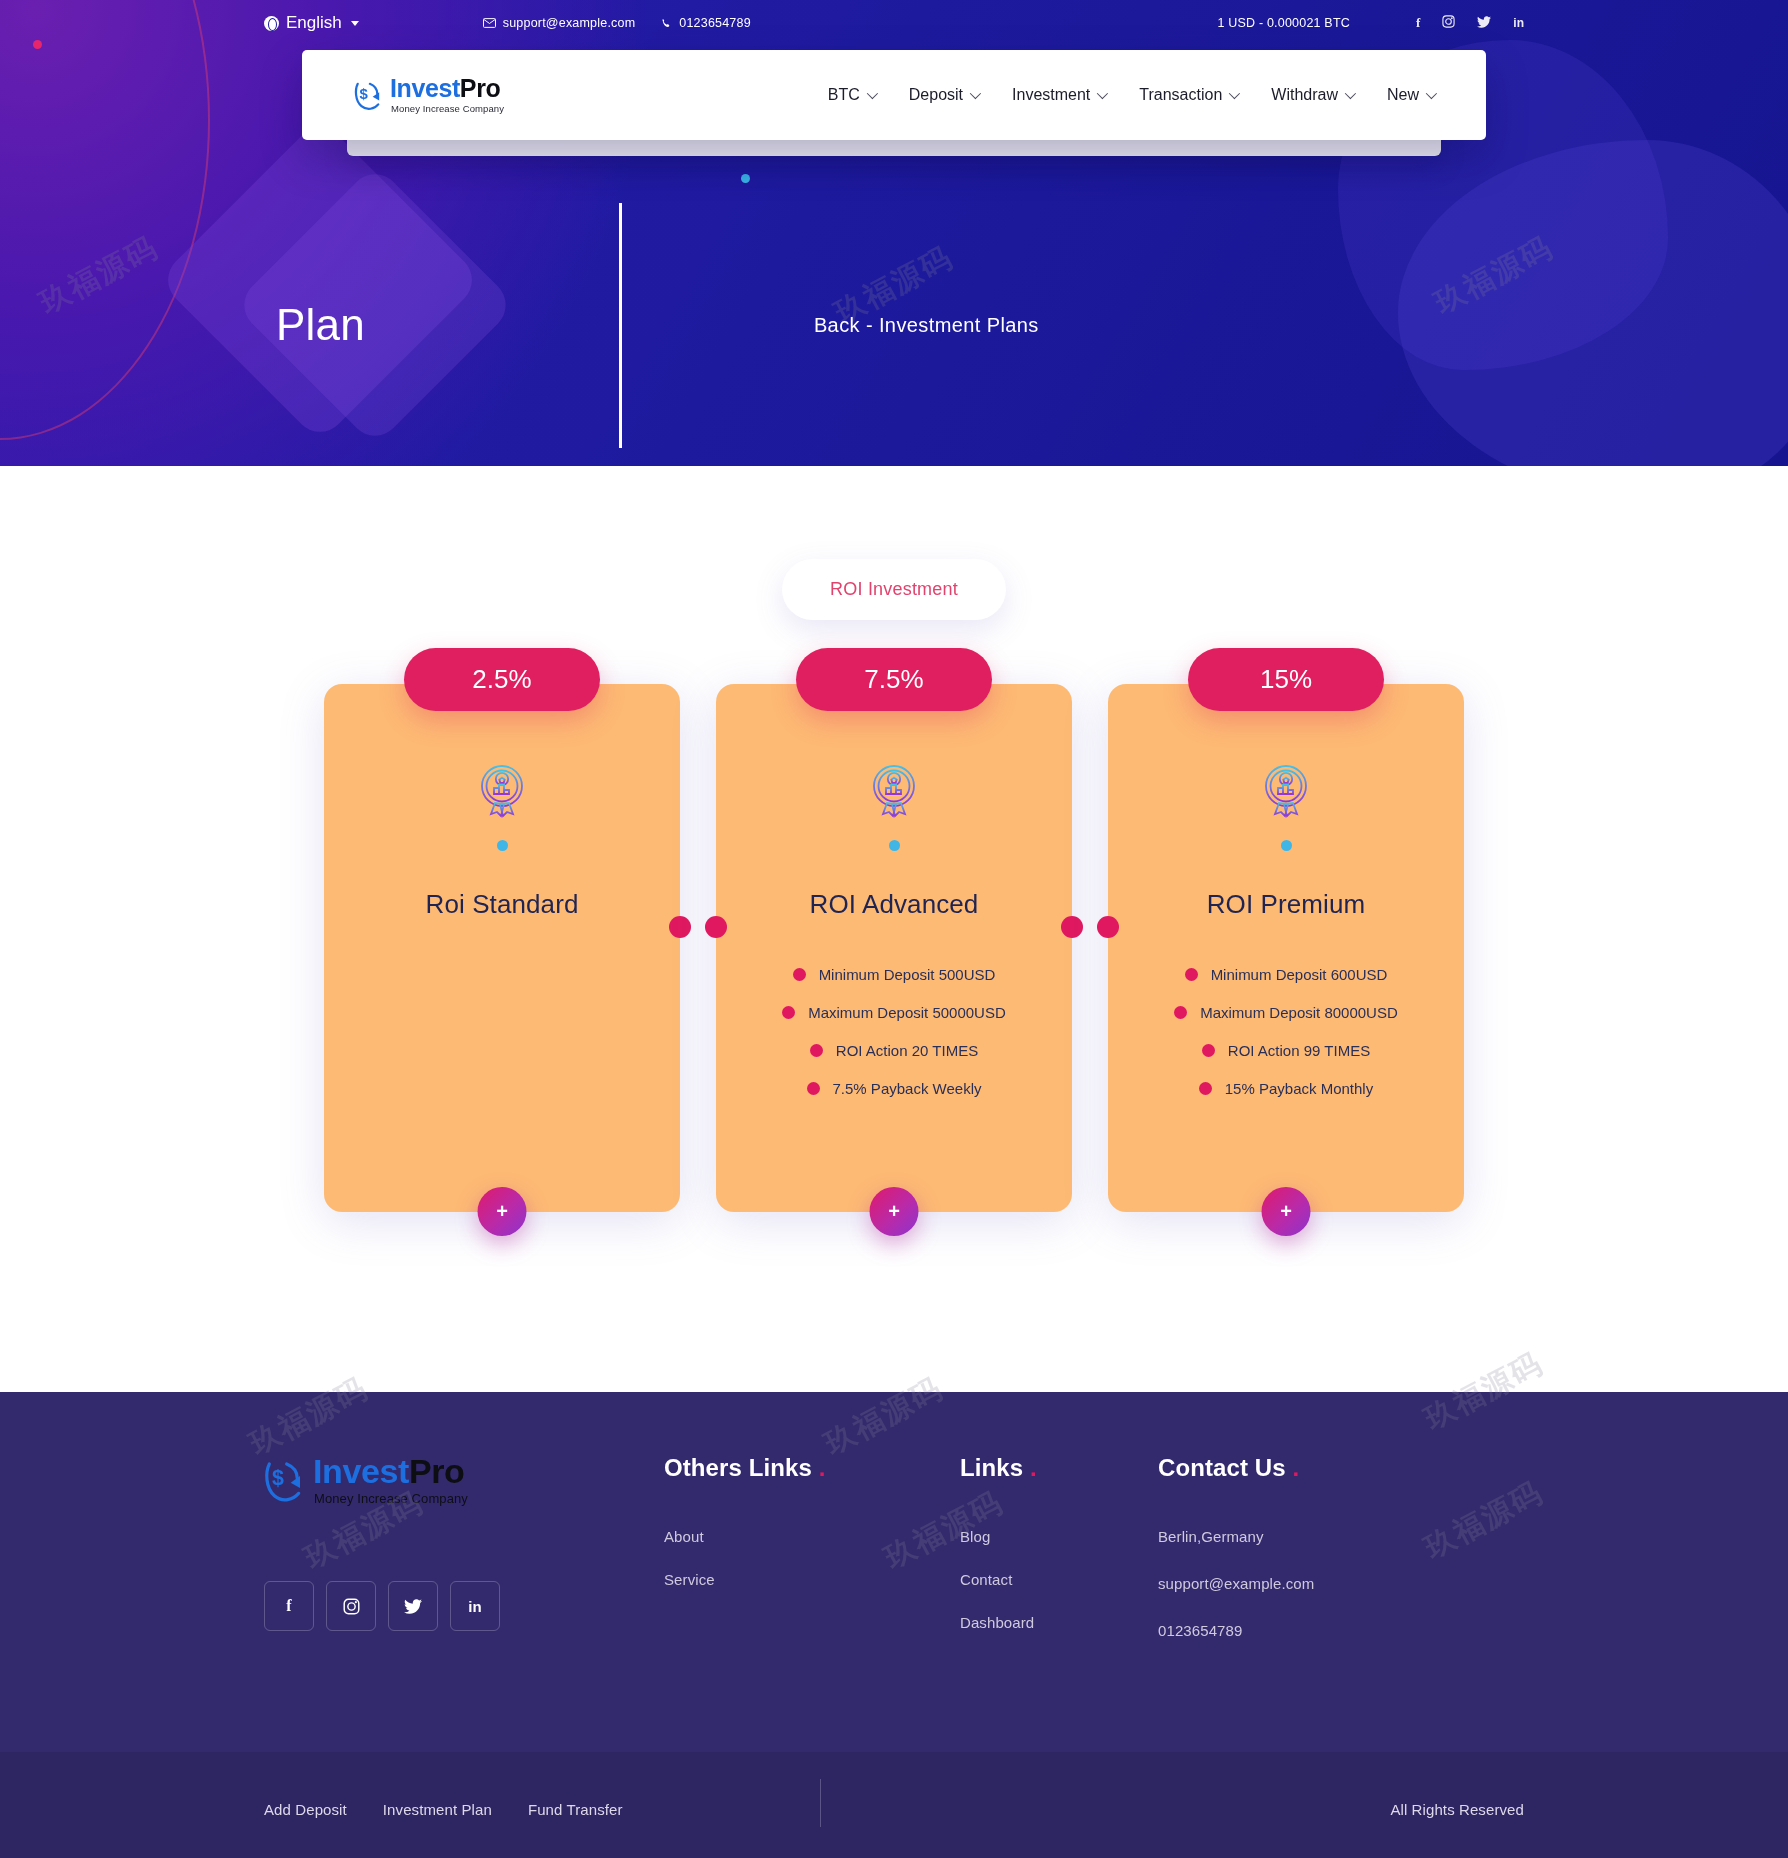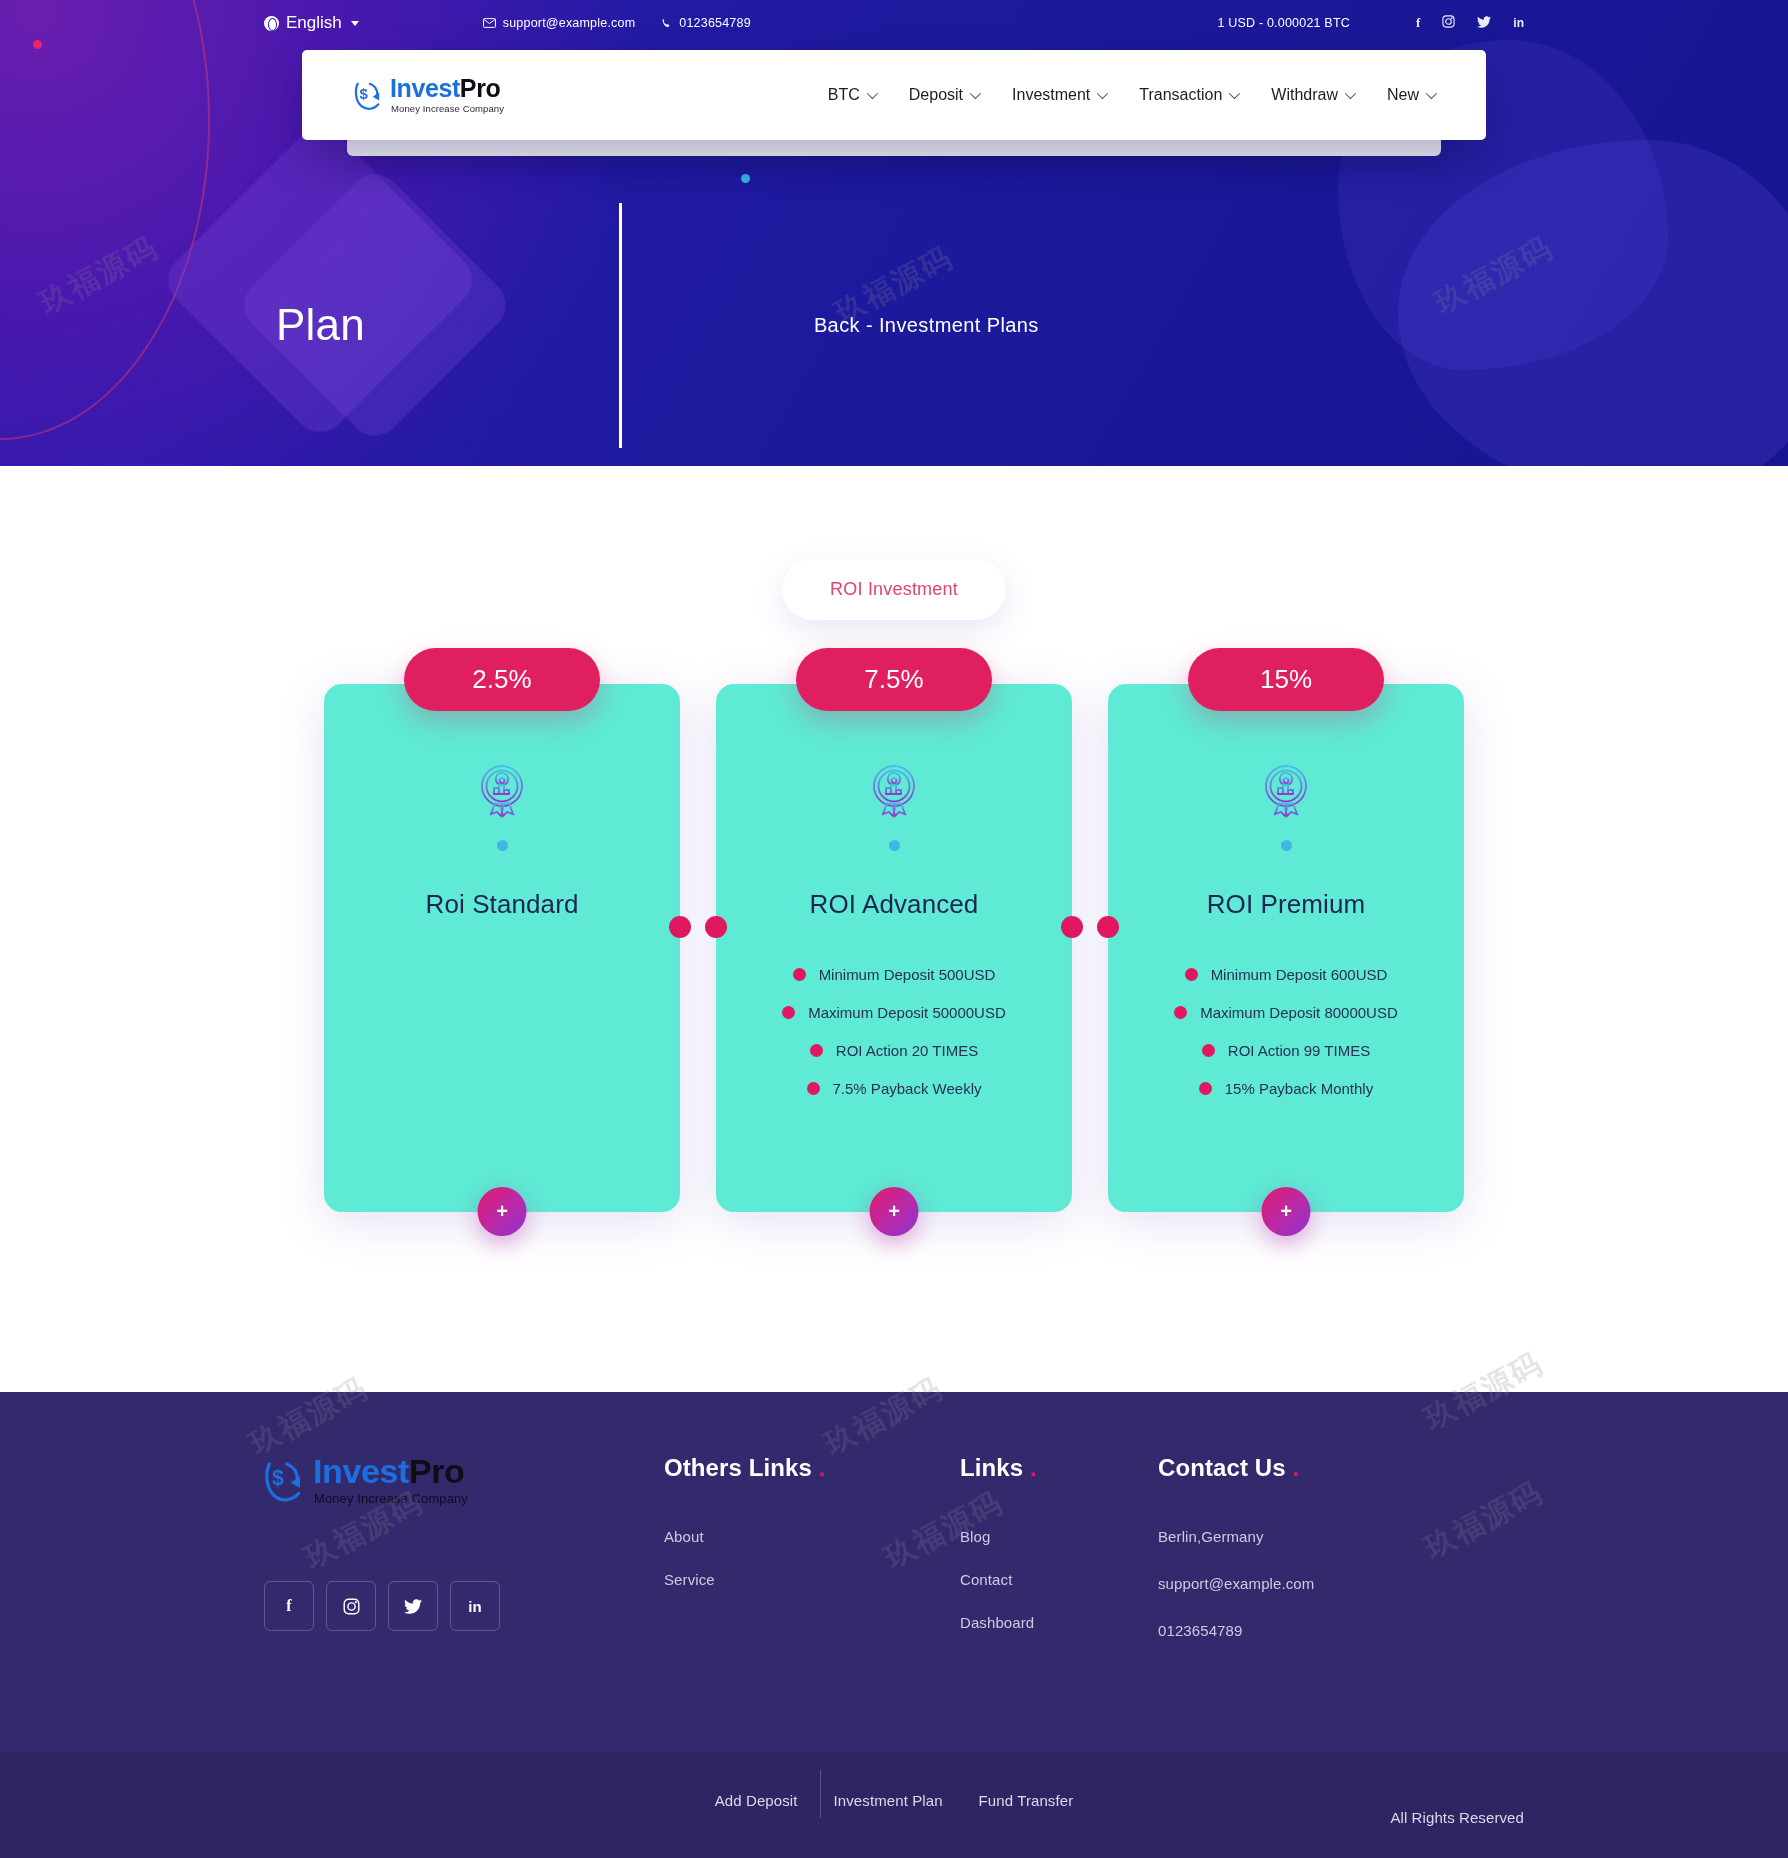--- a/index.html
+++ b/index.html
@@ -170,21 +170,21 @@
     text-align:right;
   }
 
   .cards {
     display:flex; justify-content:center; align-items:flex-start;
     gap:36px; margin-top:64px;
   }
   .card {
     position:relative;
     width:356px; height:528px;
-    background:#5eead4;
+    background:#fdba74;
     border-radius:18px;
     box-shadow:0 10px 46px rgba(120,110,200,.20);
     display:flex; flex-direction:column; align-items:center;
   }
   .card .badge {
     position:absolute; top:-36px; left:50%; transform:translateX(-50%);
     width:196px; height:63px; border-radius:32px;
     background:#e01f60;
     color:#ffffff; font-size:26px; font-weight:500;
     display:flex; align-items:center; justify-content:center;
@@ -257,21 +257,20 @@
   }
   .f-text { cursor:default; margin-bottom:30px; }
 
   .bottombar {
     width:1788px; height:114px; background:#2e2663;
     display:flex; align-items:center;
   }
   .bb-inner {
     width:1260px; margin:0 auto; display:flex; align-items:center;
     position:relative;
-    flex-direction:column;
   }
   .bb-links { display:flex; gap:36px; }
   .bb-links span {
     color:#ded9ea; font-size:15px; cursor:pointer; letter-spacing:.1px;
   }
   .bb-sep {
     position:absolute; left:556px; top:-22px;
     width:1px; height:48px; background:rgba(255,255,255,.22);
   }
   .bb-right {

